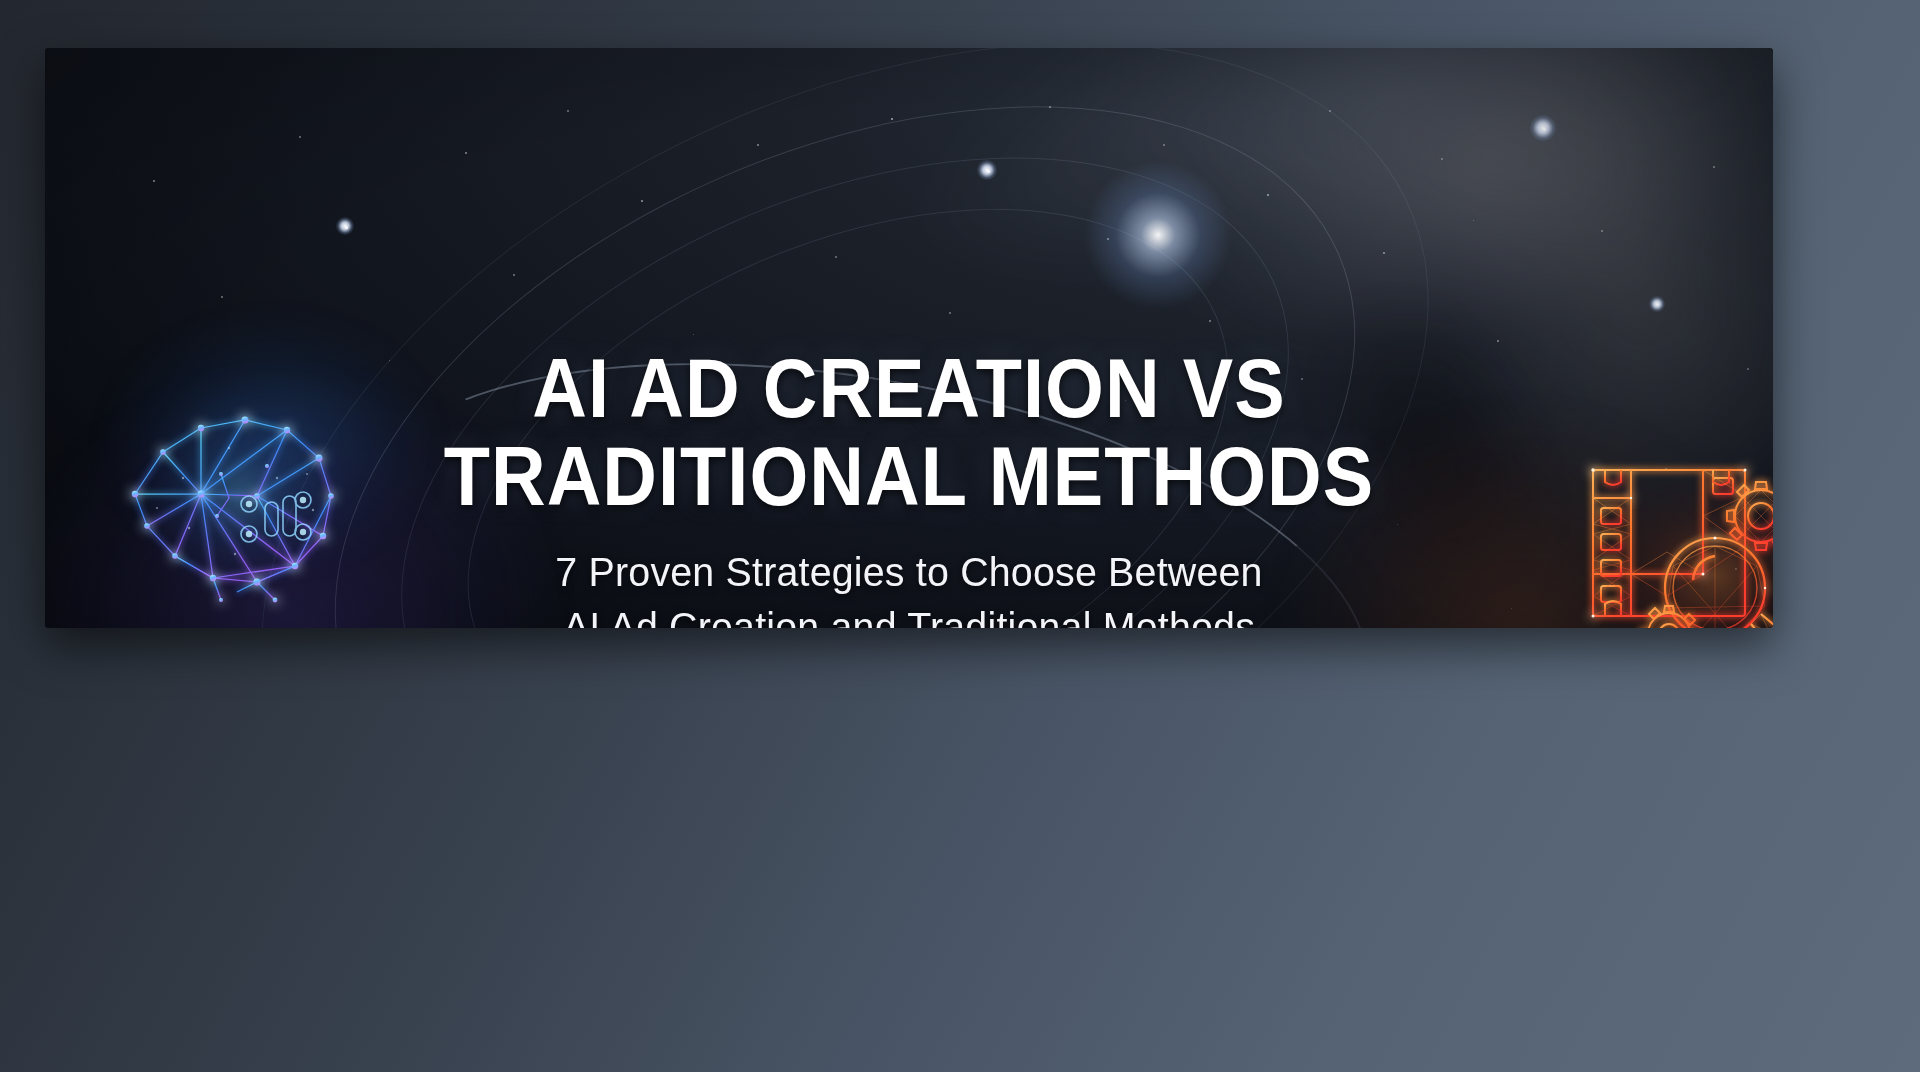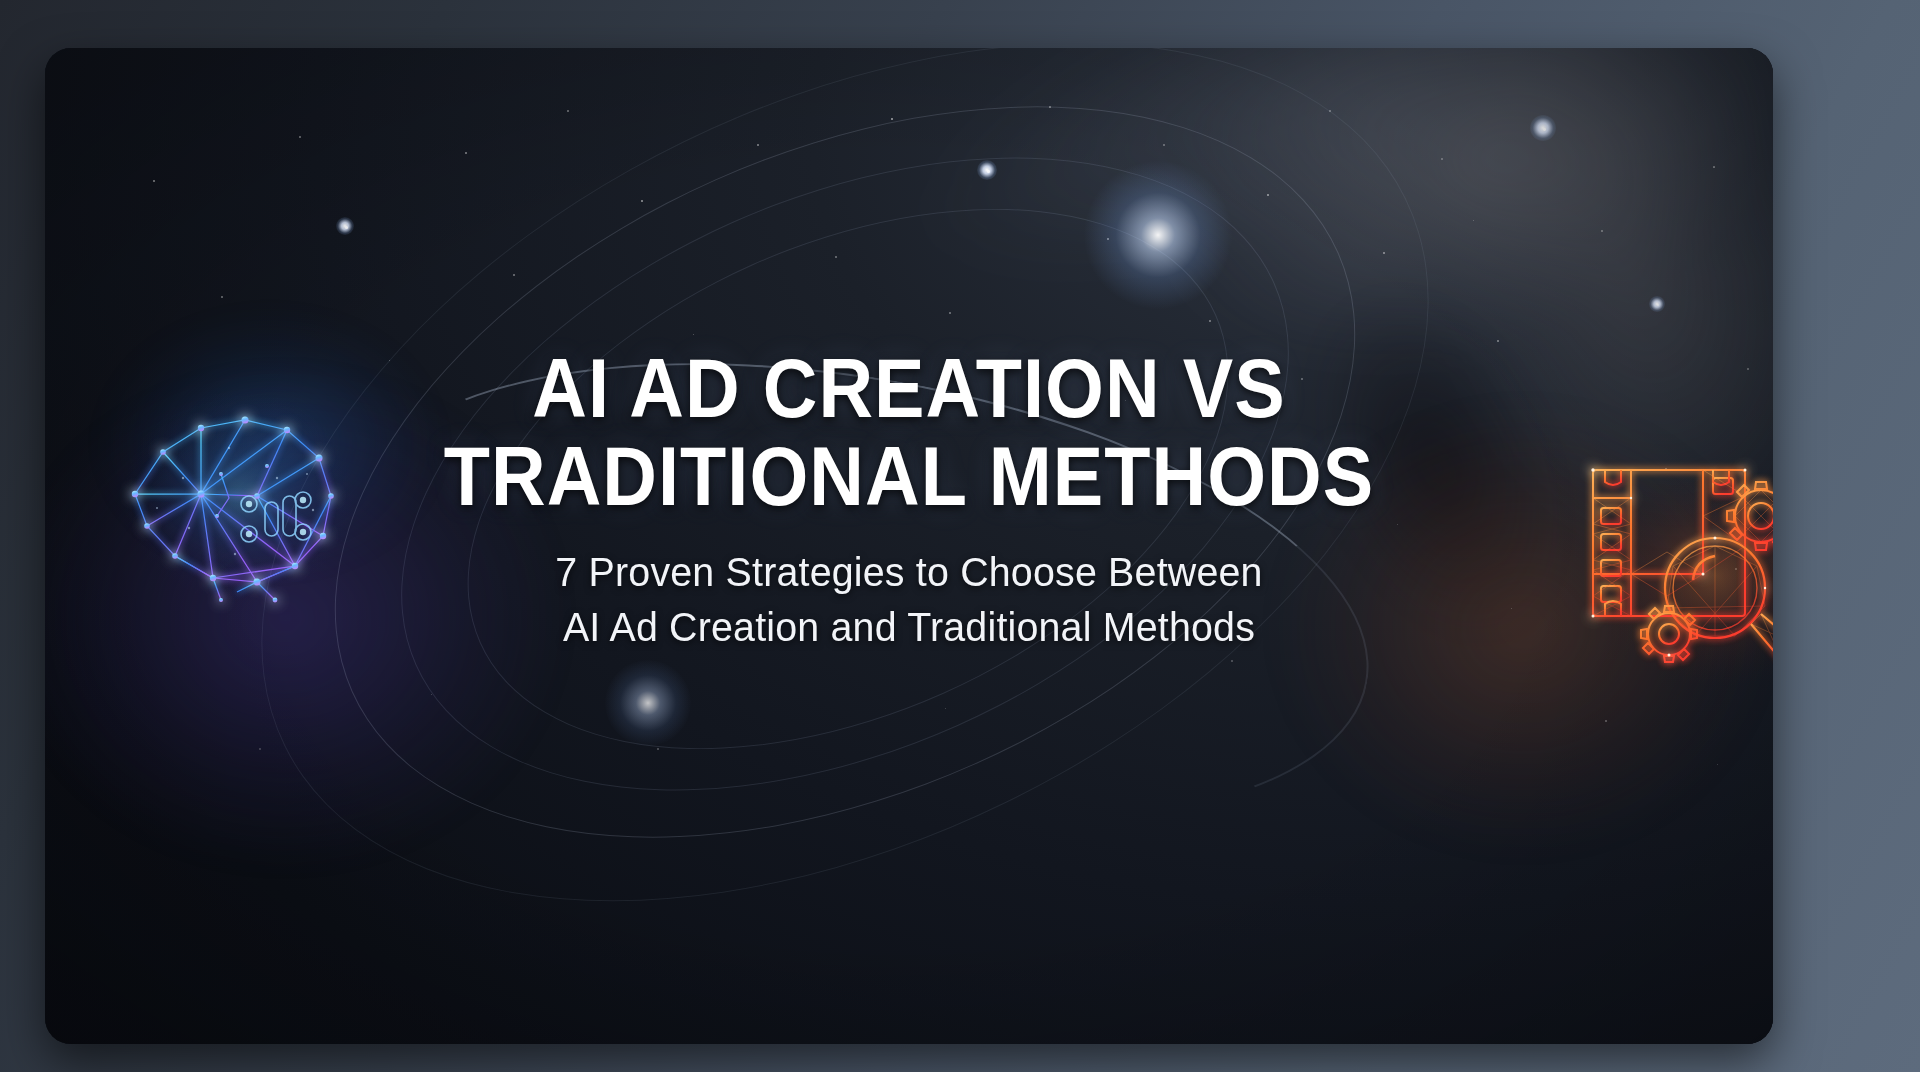--- a/index.html
+++ b/index.html
@@ -17,22 +17,22 @@
         #495566 58%,
         #556374 76%,
         #5d6b7d 100%);
     position:relative;
   }
 
   
   #hero-card {
     position:absolute;
     left:45px; top:48px;
-    width:1728px; height:996px;
-    border-radius:26px;
+    width:1728px; height:580px;
+    border-radius:4px;
     overflow:hidden;
     background:#0c1018;
     box-shadow:0 18px 46px rgba(0,0,0,.55);
   }
 
   
   .space-base {
     position:absolute; inset:0;
     background:
       radial-gradient(120% 150% at 78% 8%,  #2d3440 0%,  #1b2029 28%, #12161f 52%, #0b0e15 74%, #080a10 100%),

